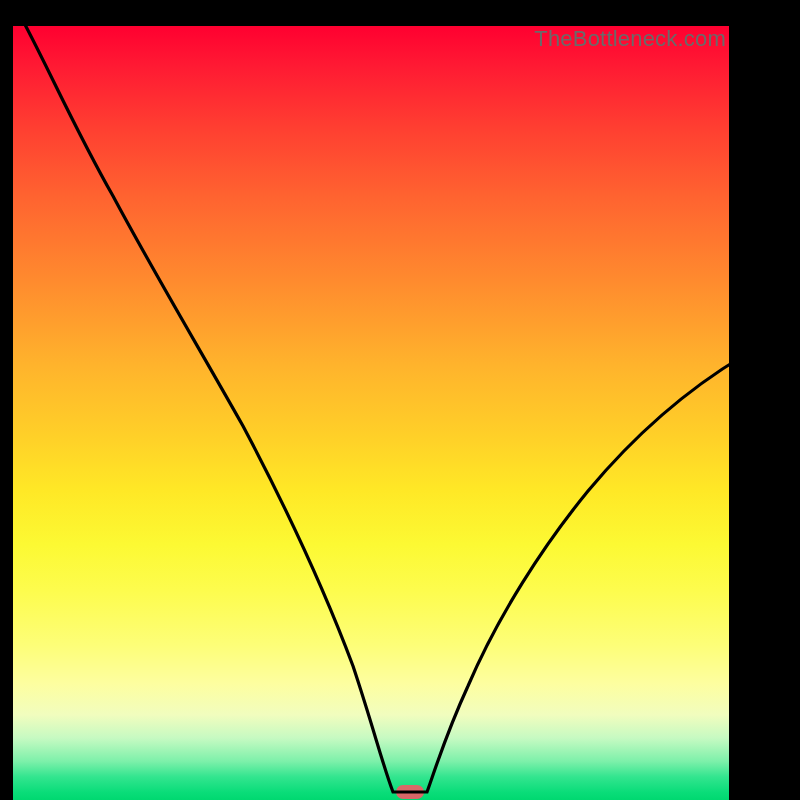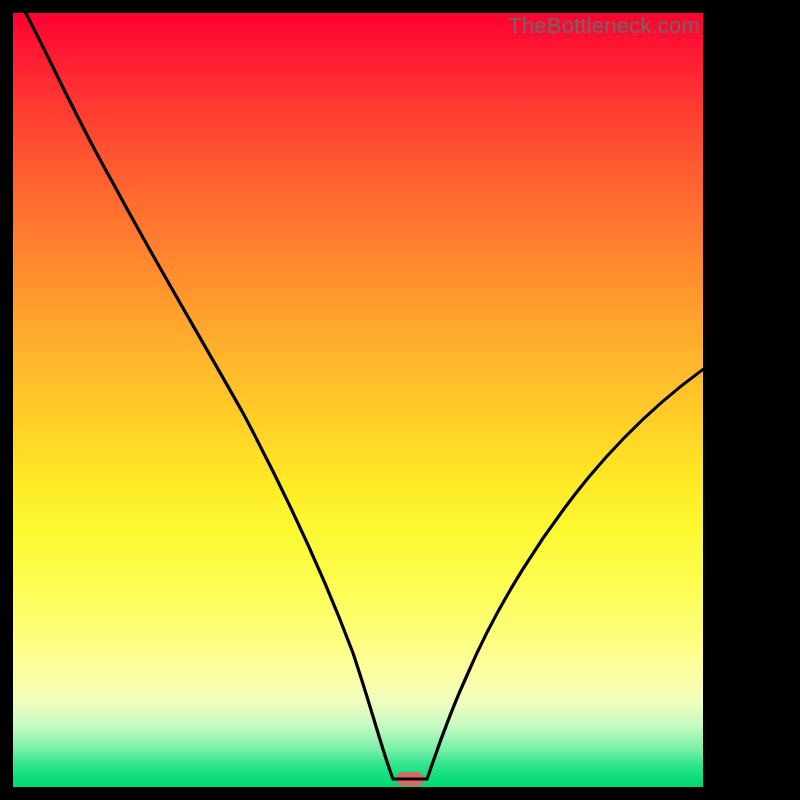--- a/index.html
+++ b/index.html
@@ -7,43 +7,42 @@
     padding: 0;
     width: 800px;
     height: 800px;
     background: #000000;
     overflow: hidden;
     font-family: Arial, Helvetica, sans-serif;
   }
   .frame {
     position: absolute;
     left: 13px;
-    top: 13px;
-    width: 653px;
+    top: 26px;
+    width: 716px;
     height: 774px;
     background: linear-gradient(to bottom,
       #ff0030 0%,
       #ff1933 5%,
       #ff3e31 13%,
       #ff6330 22%,
       #ff8b2e 33%,
       #ffb42c 44%,
       #ffd028 53%,
       #ffe826 60%,
       #fcf933 67%,
       #fdfc4e 73%,
       #fdfe78 80%,
       #fdfea0 85%,
       #f1fdbe 89%,
       #c6fac2 92%,
       #7df0aa 95%,
       #33e58f 97%,
       #0add79 99%,
       #00d870 100%);
-    padding-left: 37px;
   }
   .watermark {
     position: absolute;
     top: 0px;
     right: 3px;
     color: #6a6a6a;
     font-size: 22px;
     letter-spacing: 0.2px;
     font-weight: 400;
     z-index: 10;

